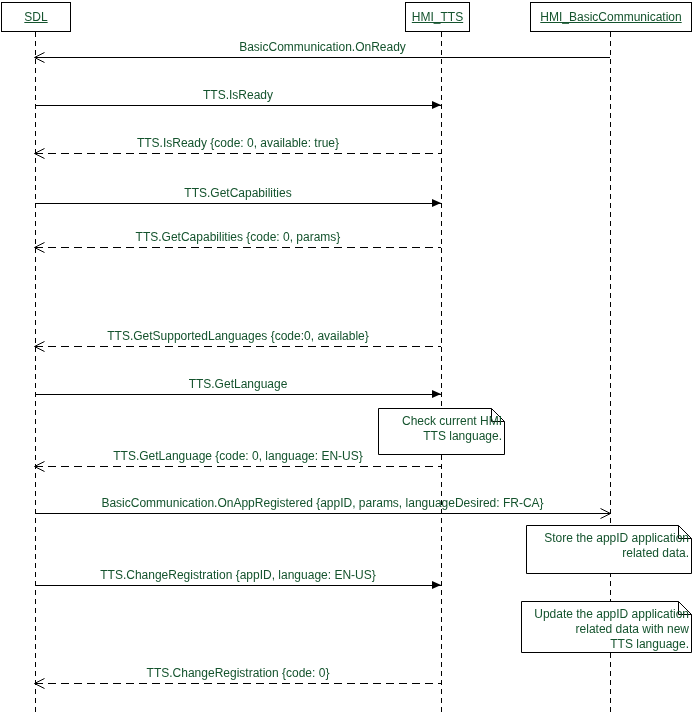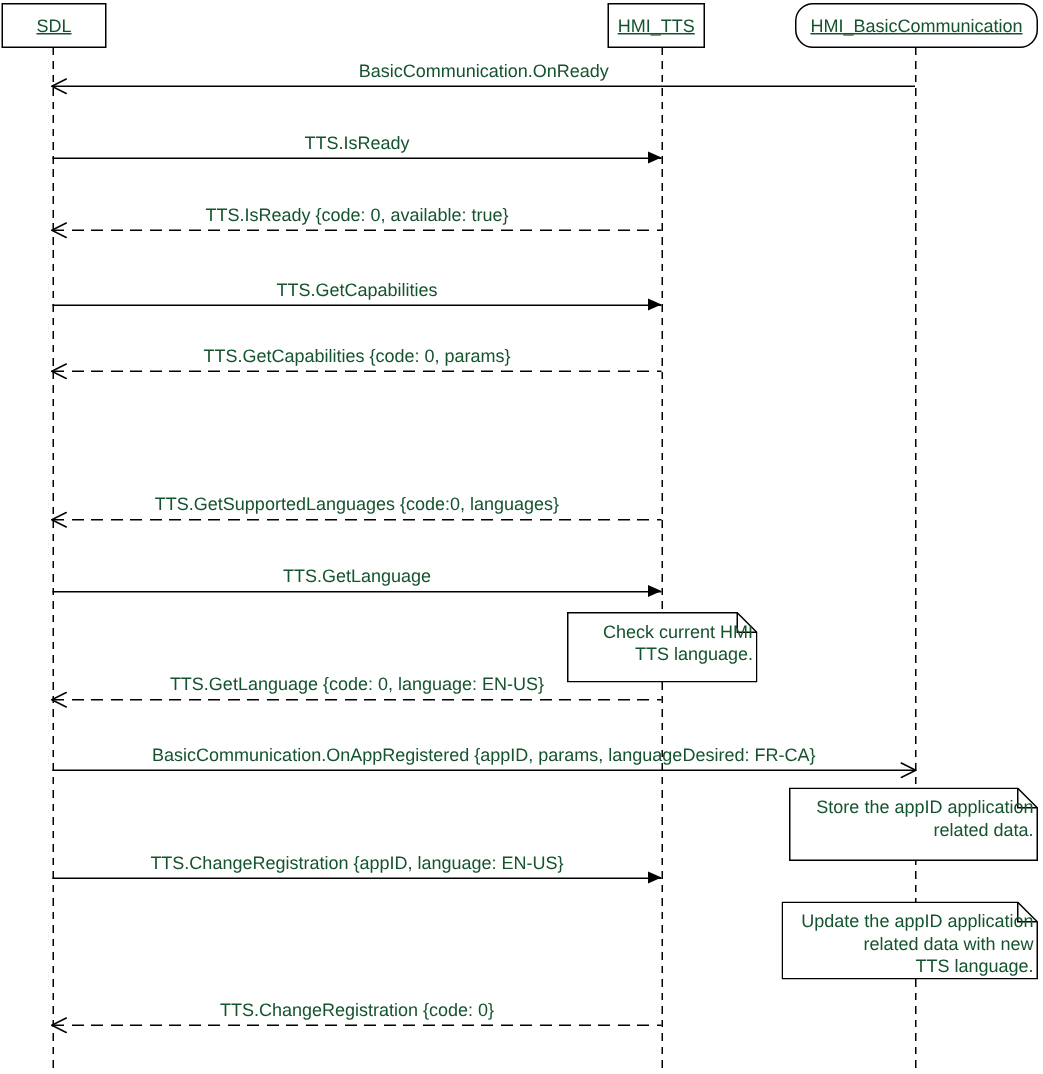--- a/index.html
+++ b/index.html
@@ -48,21 +48,21 @@
   <div class="lifeline" style="left:35px;top:32px;height:684px;"></div>
   <div class="lifeline" style="left:441px;top:32px;height:684px;"></div>
   <div class="lifeline" style="left:610px;top:32px;height:684px;"></div>
 
   <div class="actor" style="left:1px;top:2px;width:70px;height:30px;">
     <span class="actor-label">SDL</span>
   </div>
   <div class="actor" style="left:405px;top:2px;width:65px;height:30px;">
     <span class="actor-label">HMI_TTS</span>
   </div>
-  <div class="actor" style="left:530px;top:2px;width:162px;height:30px;border-radius:12px;">
+  <div class="actor" style="left:530px;top:2px;width:162px;height:30px;">
     <span class="actor-label">HMI_BasicCommunication</span>
   </div>
 
   <div class="msg solid" style="top:38px;left:35px;width:575px;text-decoration:underline;">
     <span class="label">BasicCommunication.OnReady</span>
     <span class="line"></span>
     <svg class="ah-open left" viewBox="0 0 11 11">
         <path d="M10.5 0.5 L0.5 5.5 L10.5 10.5"></path>
       </svg>
   </div>
@@ -90,21 +90,21 @@
   <div class="msg dashed" style="top:228px;left:35px;width:406px;">
     <span class="label">TTS.GetCapabilities {code: 0, params}</span>
     <span class="line"></span>
     <svg class="ah-open left" viewBox="0 0 11 11">
         <path d="M10.5 0.5 L0.5 5.5 L10.5 10.5"></path>
       </svg>
   </div>
 
 
   <div class="msg dashed" style="top:327px;left:35px;width:406px;">
-    <span class="label">TTS.GetSupportedLanguages {code:0, languages}</span>
+    <span class="label">TTS.GetSupportedLanguages {code:0, available}</span>
     <span class="line"></span>
     <svg class="ah-open left" viewBox="0 0 11 11">
         <path d="M10.5 0.5 L0.5 5.5 L10.5 10.5"></path>
       </svg>
   </div>
 
   <div class="msg solid" style="top:375px;left:35px;width:406px;">
     <span class="label">TTS.GetLanguage</span>
     <span class="line"></span>
     <span class="ah-filled-right"></span>

